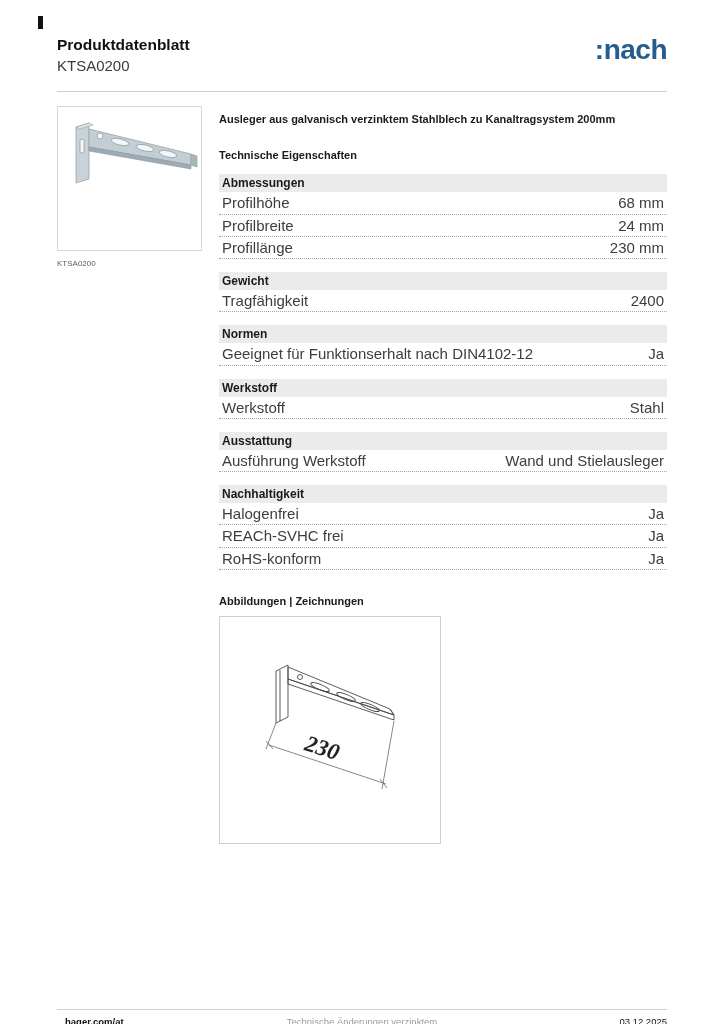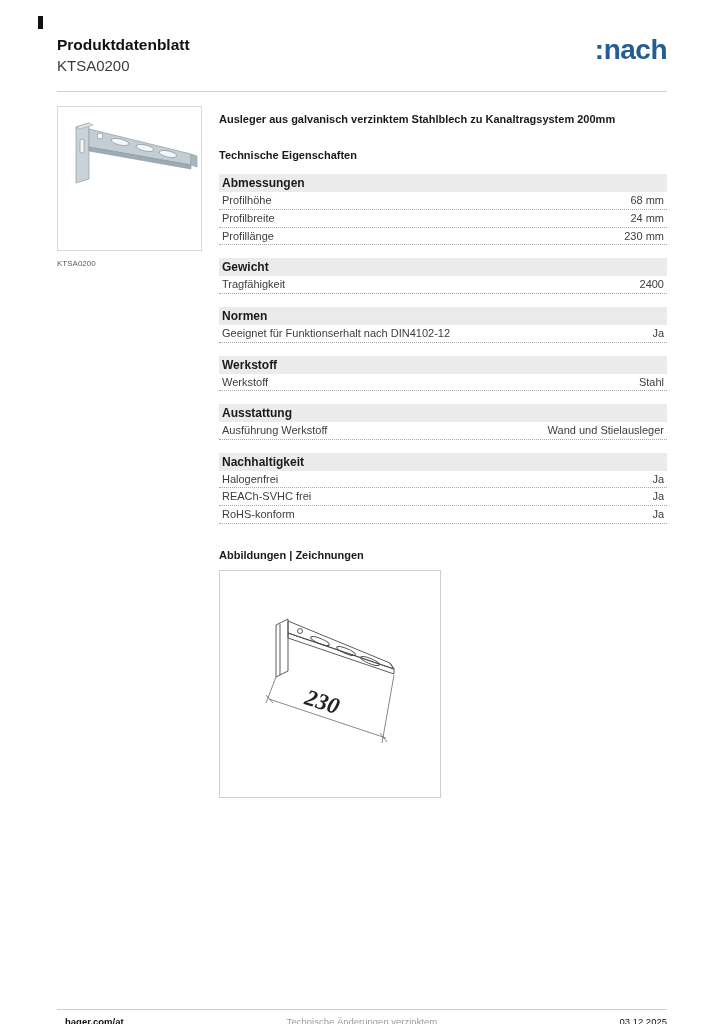--- a/index.html
+++ b/index.html
@@ -21,21 +21,21 @@
   .col-left { width:146px; flex:0 0 146px; }
   .photo-box { width:145px; height:145px; border:1px solid #d8d8d8; background:#fff; }
   .photo-caption { margin-top:8px; font-size:8px; color:#5a5a5a; }
   .col-right { flex:1; min-width:0; }
 
   .desc { font-size:11px; font-weight:bold; margin-top:6px; line-height:1.3; }
   .tech-heading { font-size:11px; font-weight:bold; margin-top:23px; }
 
   .section { margin-top:13px; }
   .section-title { background:#ebebeb; font-size:12px; font-weight:bold; padding:2px 3px; color:#1a1a1a; }
-  .row { display:flex; justify-content:space-between; align-items:flex-start; border-bottom:1px dotted #a6a6a6; padding:2px 3px 2px 3px; font-size:11px; color:#3d3d3d; line-height:1.15; }
+  .row { display:flex; justify-content:space-between; align-items:flex-start; border-bottom:1px dotted #a6a6a6; padding:2px 3px 2px 3px; font-size:15px; color:#3d3d3d; line-height:1.15; }
   .row .label { text-align:left; padding-right:12px; }
   .row .value { white-space:pre-line; }
 
   .drawings-heading { font-size:11px; font-weight:bold; margin-top:25px; }
   .drawing-box { width:222px; height:228px; border:1px solid #cfcfcf; margin-top:9px; background:#fff; }
 
   
   .footer { position:absolute; left:57px; right:57px; top:993px; border-top:1px solid #cfcfcf; padding-top:6px; font-size:9.5px; }
   .footer-inner { position:relative; display:flex; justify-content:space-between; }
   .footer-left { font-weight:bold; color:#111; text-decoration:none;padding-left:8px; }

